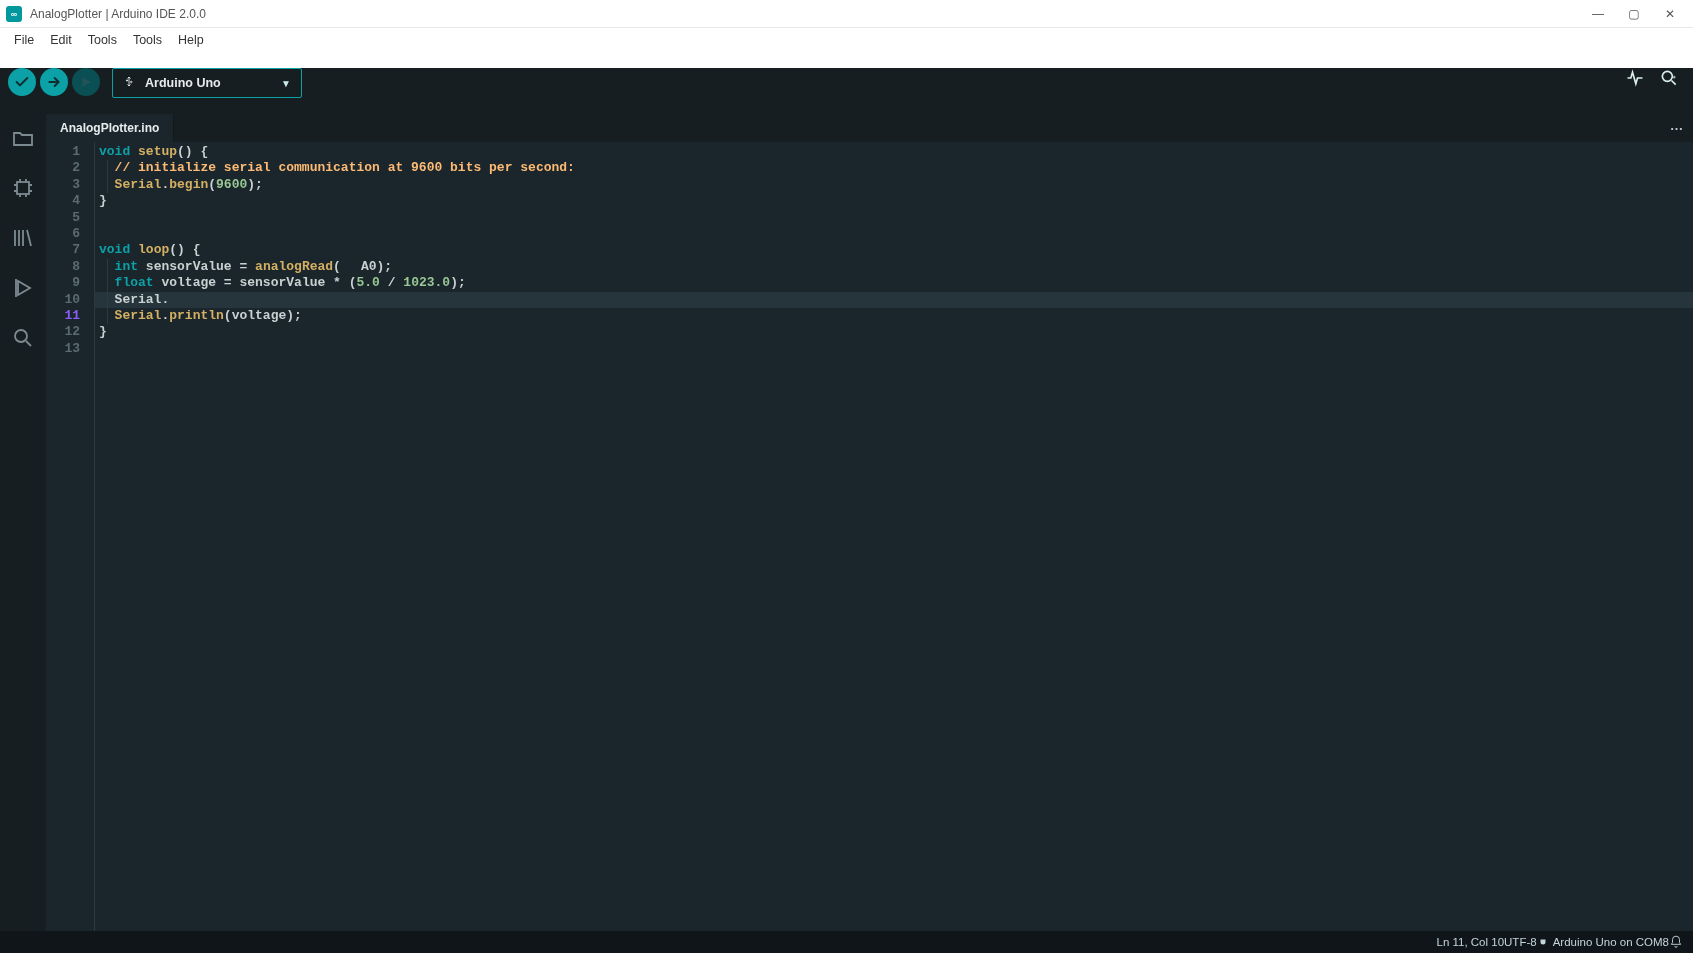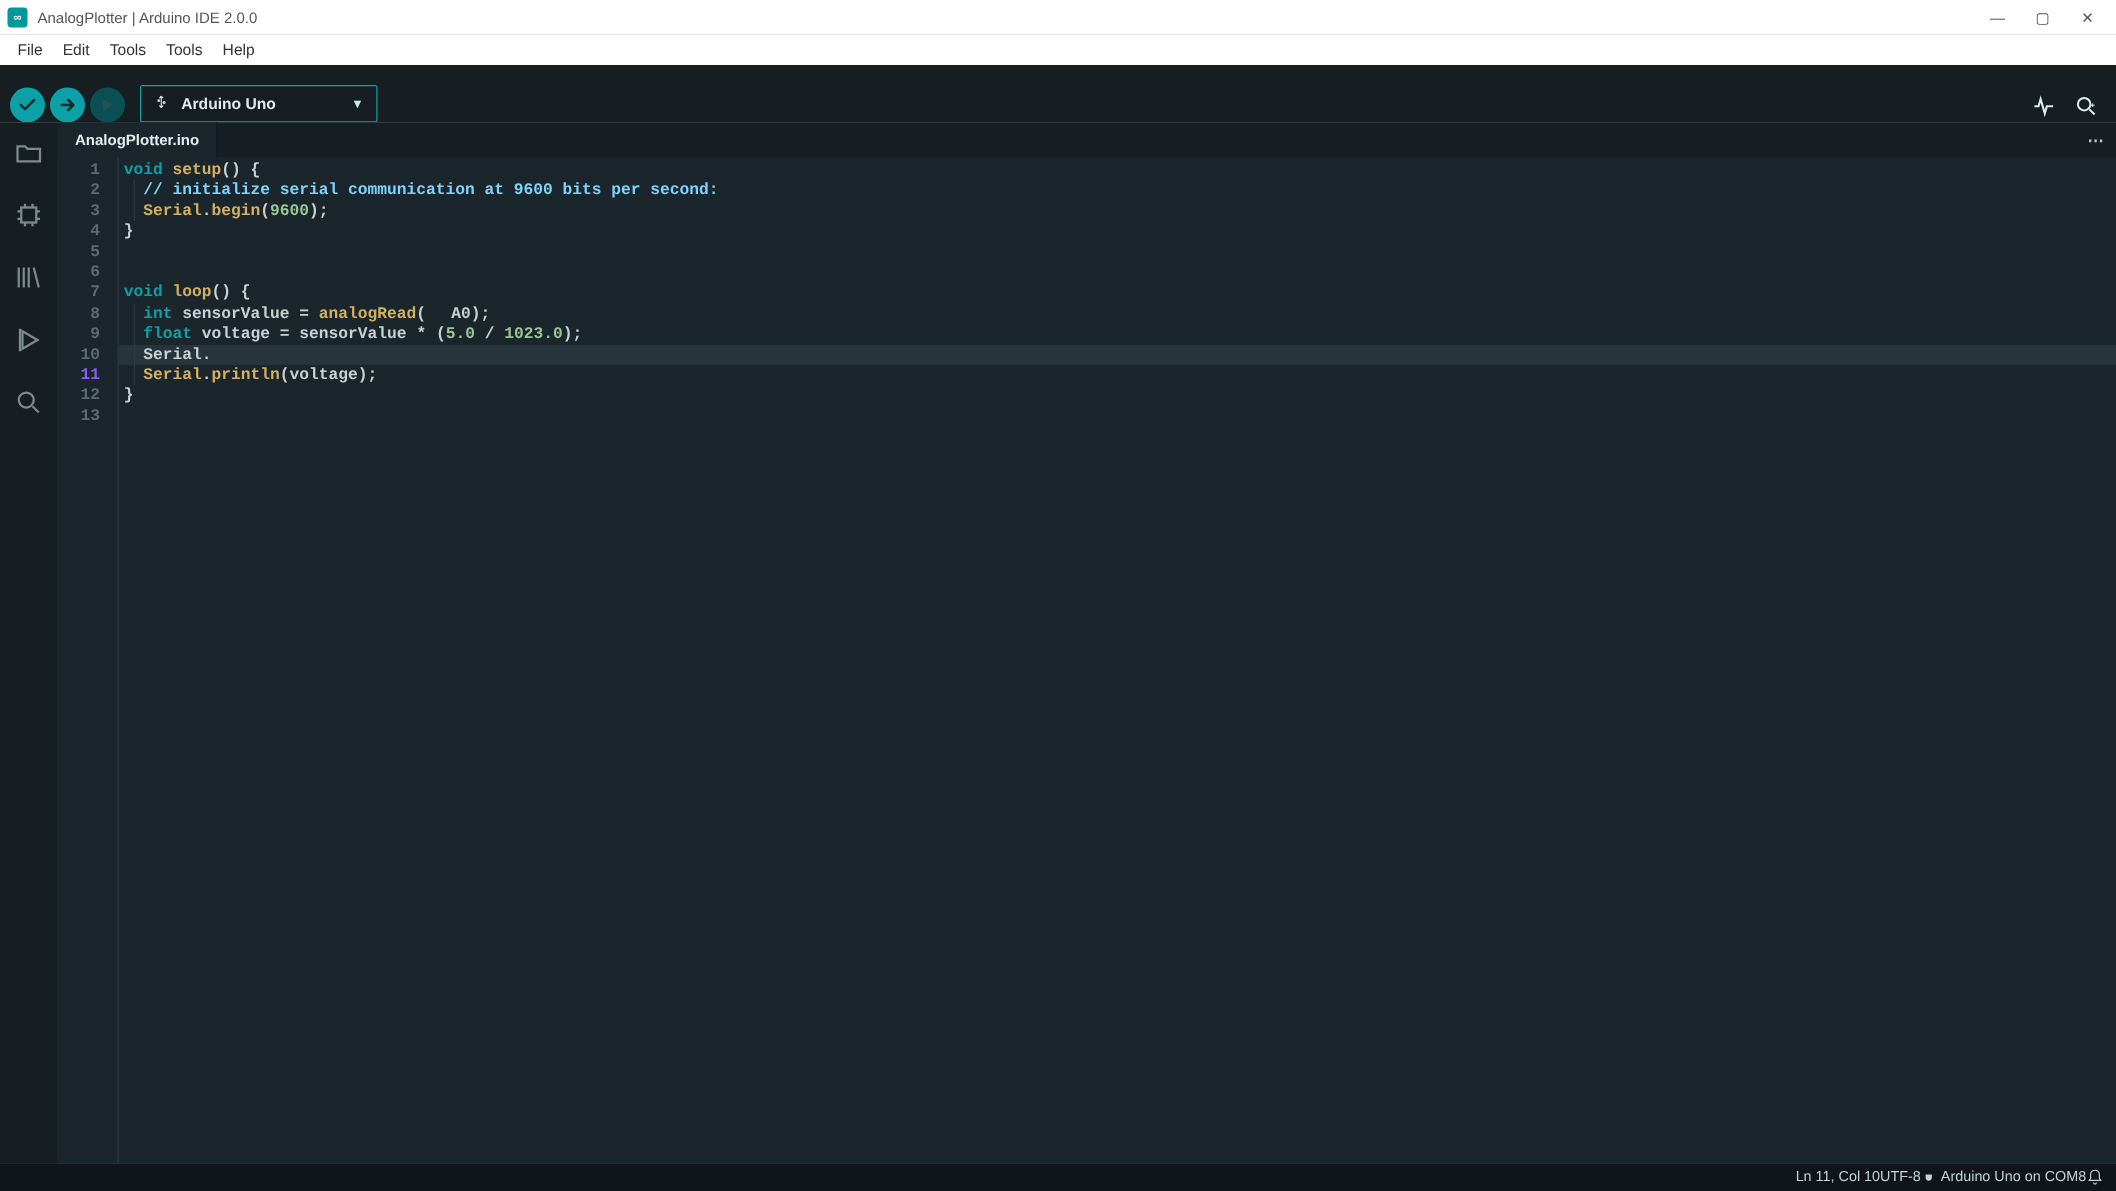--- a/index.html
+++ b/index.html
@@ -40,22 +40,23 @@
   align-items: center;
   padding: 0 6px;
   font-size: 12.5px;
   color: #333;
 }
 .menubar .menu-item { padding: 2px 8px; cursor: default; }
 .toolbar {
   height: 46px;
   background: #171e21;
   display: flex;
-  align-items: flex-end;
+  align-items: flex-start;
   padding: 0 8px;
+  margin-top: 16px;
 }
 .toolbar .round-btn {
   width: 28px; height: 28px;
   border-radius: 50%;
   background: #0ca1a6;
   margin-right: 4px;
   display: flex; align-items: center; justify-content: center;
   cursor: pointer;
 }
 .toolbar .round-btn.dim { background: #0a4f54; }
@@ -163,21 +164,21 @@
 }
 .code .line > * { position: relative; z-index: 1; }
 .code .guide {
   position: absolute;
   width: 1px;
   background: #2a3a42;
   left: calc(4px + 1ch);
 }
 .tok-kw  { color: #0ca1a6; }
 .tok-fn  { color: #d4b062; }
-.tok-cm  { color: #7dd3fc; }
+.tok-cm  { color: #fdba74; }
 .tok-mth { color: #d4b062; }
 .tok-cls { color: #d4b062; }
 .tok-num { color: #99c794; }
 .tok-var { color: #c9d1d1; }
 .tok-const { color: #c9d1d1; margin-left: 20px; }
 .tok-type{ color: #0ca1a6; }
 .statusbar {
   height: 22px;
   background: #0f1518;
   color: #c3d4d8;

